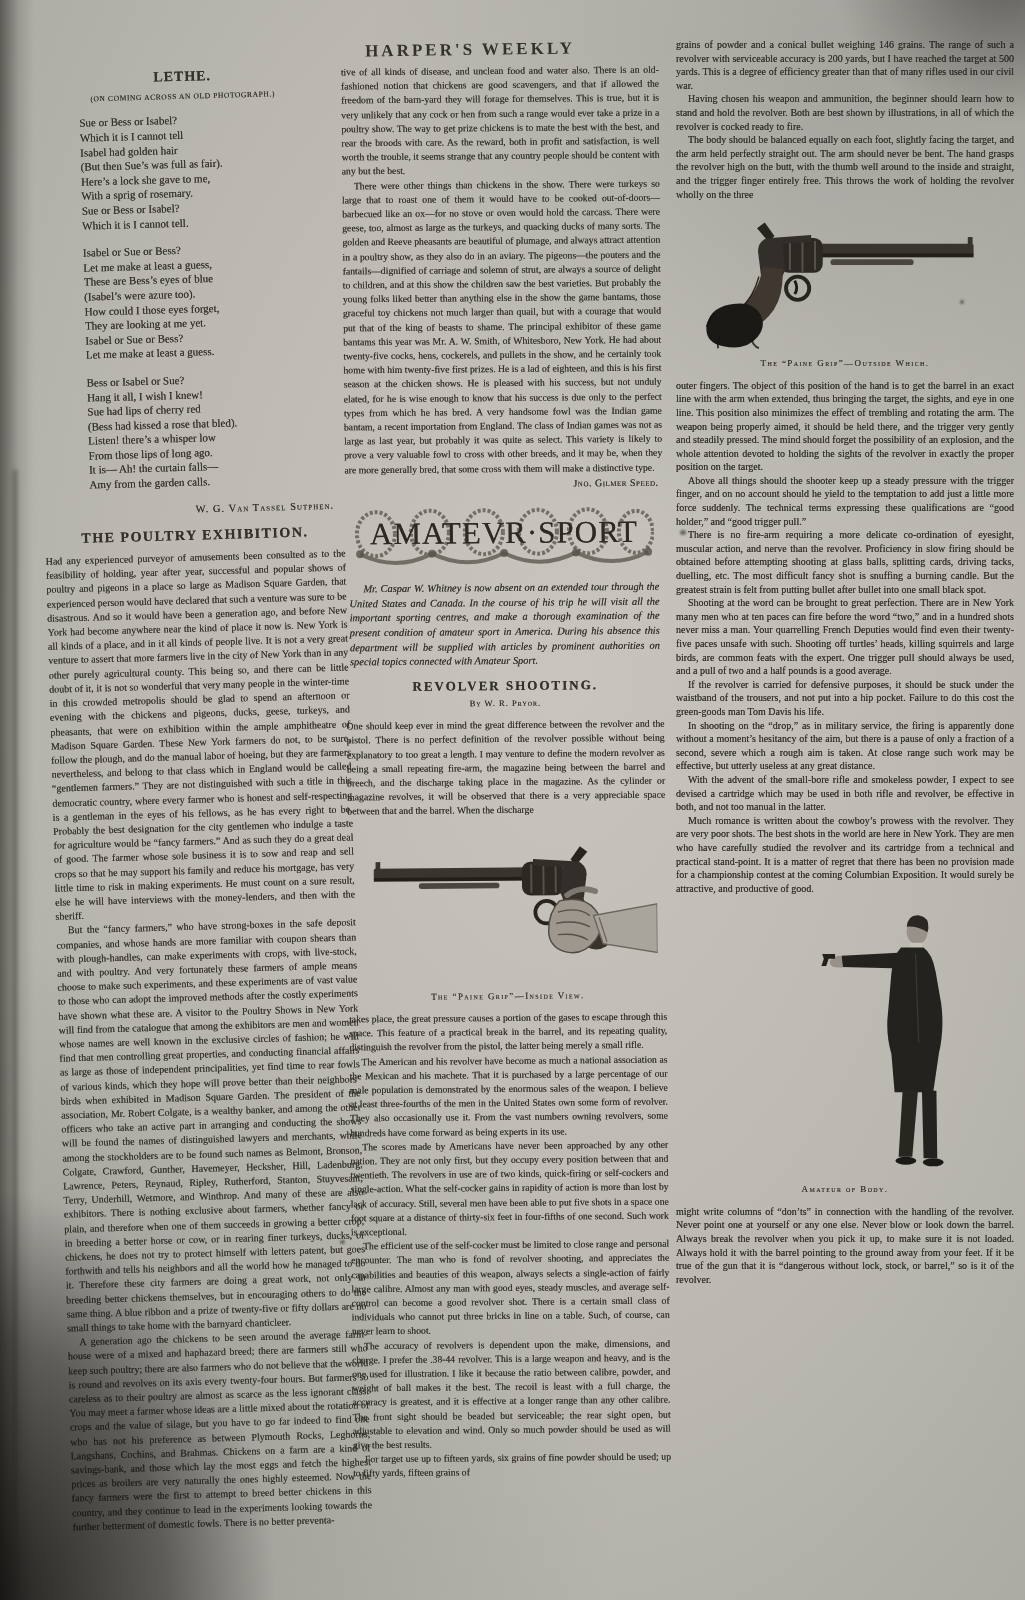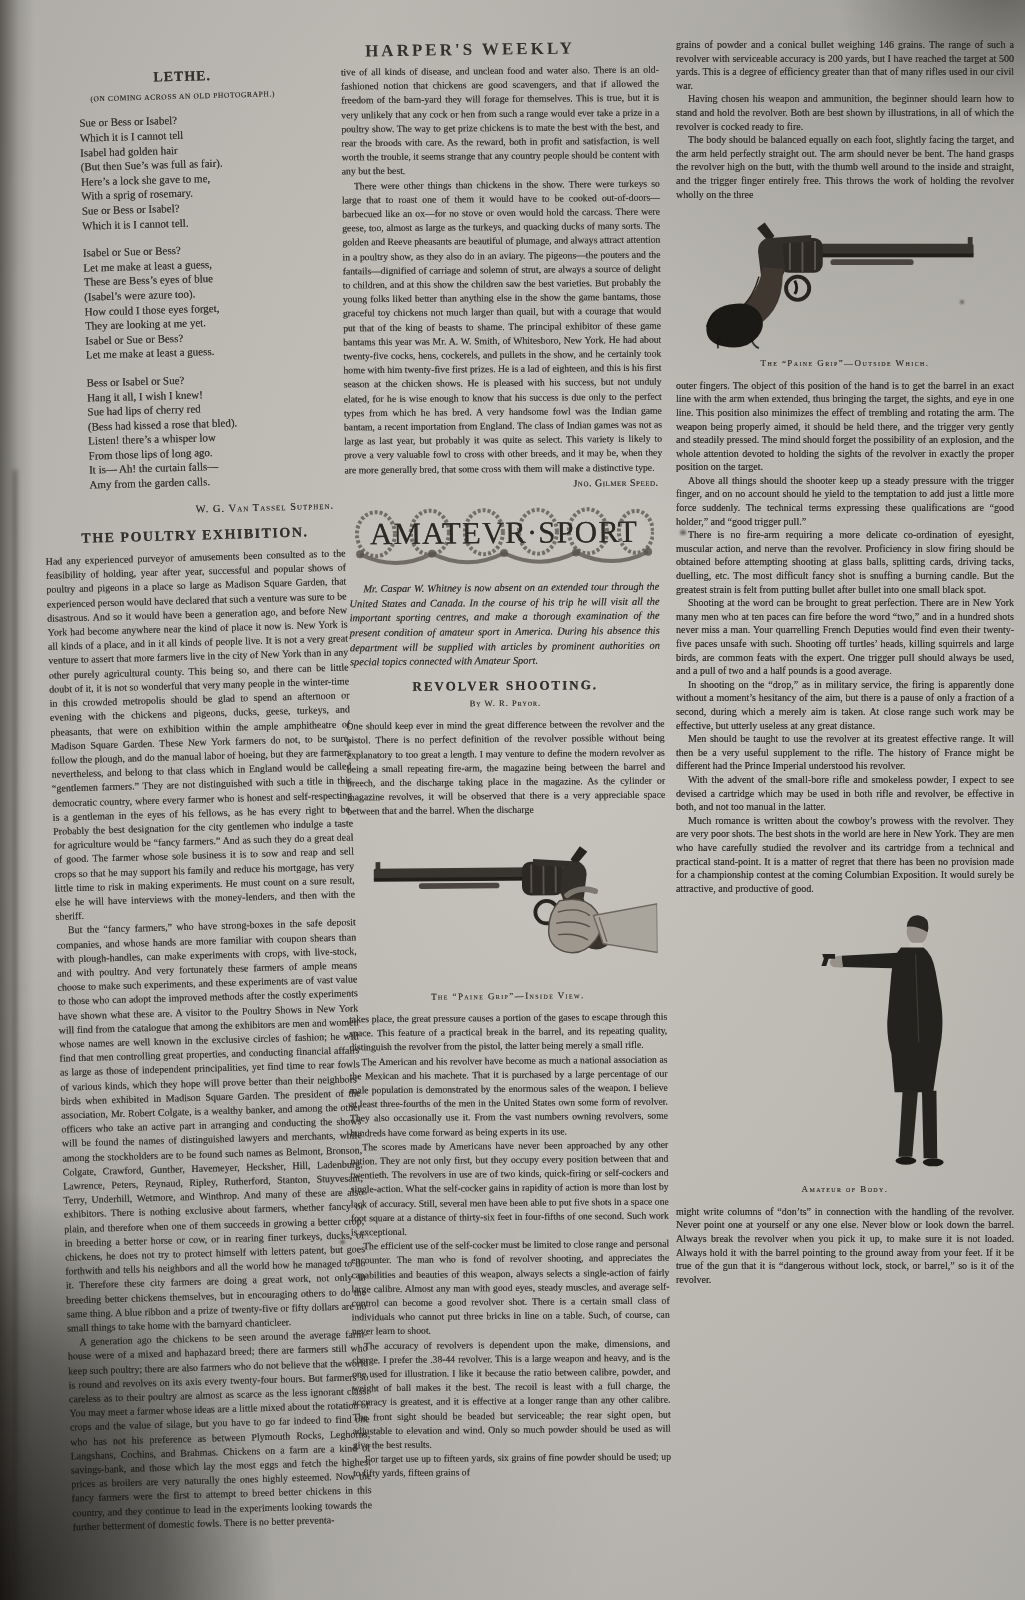--- a/index.html
+++ b/index.html
@@ -185,22 +185,22 @@
 
       <path d="M52,98 q-26,2 -30,22 q-3,18 17,22 q24,5 36,-10 q9,-12 2,-24 q-8,-12 -25,-10 Z" fill="#1b1915"></path>
       <path d="M30,108 q-6,6 -8,14 M36,132 q-4,8 -2,12 M68,134 q2,8 8,10" stroke="#15130f" stroke-width="2" fill="none" opacity="0.8"></path>
     </svg>
     <div class="figcaption">The “Paine Grip”—Outside Which.</div>
 
     <p class="noindent">outer fingers. The object of this position of the hand is to get the barrel in an exact line with the arm when extended, thus bringing the target, the sights, and eye in one line. This position also minimizes the effect of trembling and rotating the arm. The weapon being properly aimed, it should be held there, and the trigger very gently and steadily pressed. The mind should forget the possibility of an explosion, and the whole attention devoted to holding the sights of the revolver in exactly the proper position on the target.</p>
     <p>Above all things should the shooter keep up a steady pressure with the trigger finger, and on no account should he yield to the temptation to add just a little more force suddenly. The technical terms expressing these qualifications are “good holder,” and “good trigger pull.”</p>
     <p>There is no fire-arm requiring a more delicate co-ordination of eyesight, muscular action, and nerve than the revolver. Proficiency in slow firing should be obtained before attempting shooting at glass balls, splitting cards, driving tacks, duelling, etc. The most difficult fancy shot is snuffing a burning candle. But the greatest strain is felt from putting bullet after bullet into one small black spot.</p>
     <p>Shooting at the word can be brought to great perfection. There are in New York many men who at ten paces can fire before the word “two,” and in a hundred shots never miss a man. Your quarrelling French Deputies would find even their twenty-five paces unsafe with such. Shooting off turtles’ heads, killing squirrels and large birds, are common feats with the expert. One trigger pull should always be used, and a pull of two and a half pounds is a good average.</p>
-    <p>In shooting on the “drop,” as in military service, the firing is apparently done without a moment’s hesitancy of the aim, but there is a pause of only a fraction of a second, during which a merely aim is taken. At close range such work may be effective, but utterly useless at any great distance.</p>
-    <p>Men should be taught to use the revolver at its greatest effective range. It will then be a very useful supplement to the rifle. The history of France might be different had the Prince Imperial understood his revolver.</p>
+    <p>If the revolver is carried for defensive purposes, it should be stuck under the waistband of the trousers, and not put into a hip pocket. Failure to do this cost the green-goods man Tom Davis his life.</p>
+    <p>In shooting on the “drop,” as in military service, the firing is apparently done without a moment’s hesitancy of the aim, but there is a pause of only a fraction of a second, severe which a rough aim is taken. At close range such work may be effective, but utterly useless at any great distance.</p>
     <p>With the advent of the small-bore rifle and smokeless powder, I expect to see devised a cartridge which may be used in both rifle and revolver, be effective in both, and not too manual in the latter.</p>
     <p>Much romance is written about the cowboy’s prowess with the revolver. They are very poor shots. The best shots in the world are here in New York. They are men who have carefully studied the revolver and its cartridge from a technical and practical stand-point. It is a matter of regret that there has been no provision made for a championship contest at the coming Columbian Exposition. It would surely be attractive, and productive of good.</p>
 
     <svg class="man-figure" width="185" height="275" viewBox="0 0 230 340">
 
       <path d="M104,58 L28,62 L28,76 L104,78 Z" fill="#24221e"></path>
       <path d="M28,62 q-10,0 -14,6 q-2,5 4,8 l12,1 Z" fill="#97918a"></path>
       <path d="M4,60 h16 v6 h-8 l-3,9 h-6 l3,-9 Z" fill="#23211d"></path>
 
       <ellipse cx="122" cy="32" rx="13" ry="16" fill="#97918a"></ellipse>

